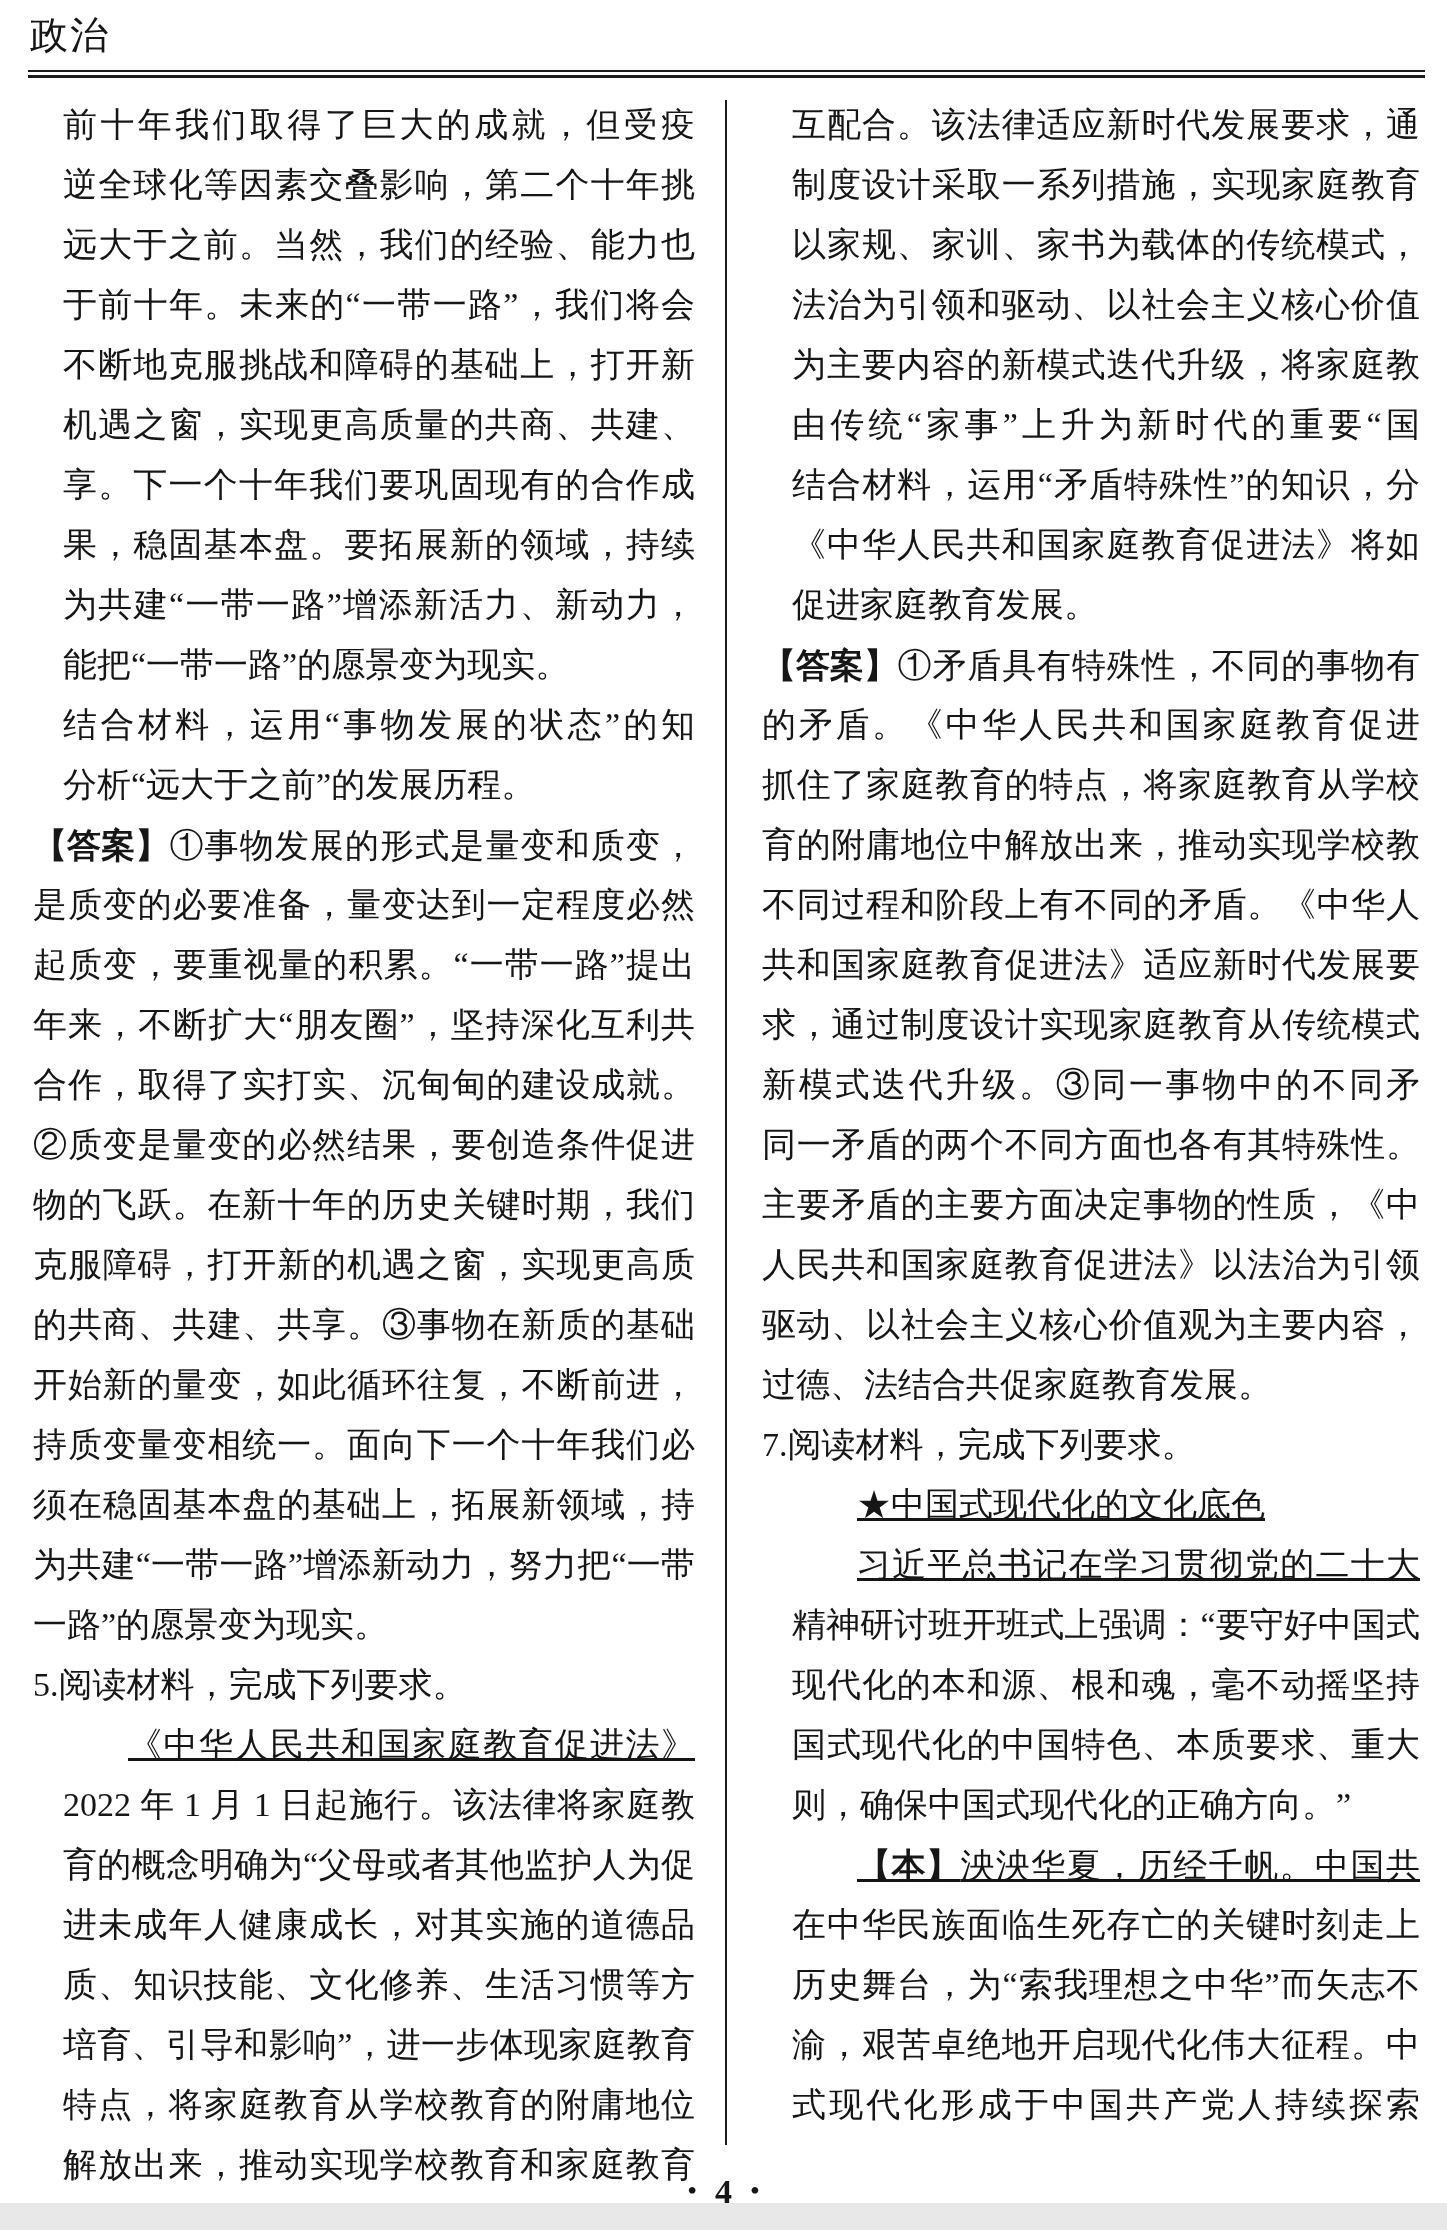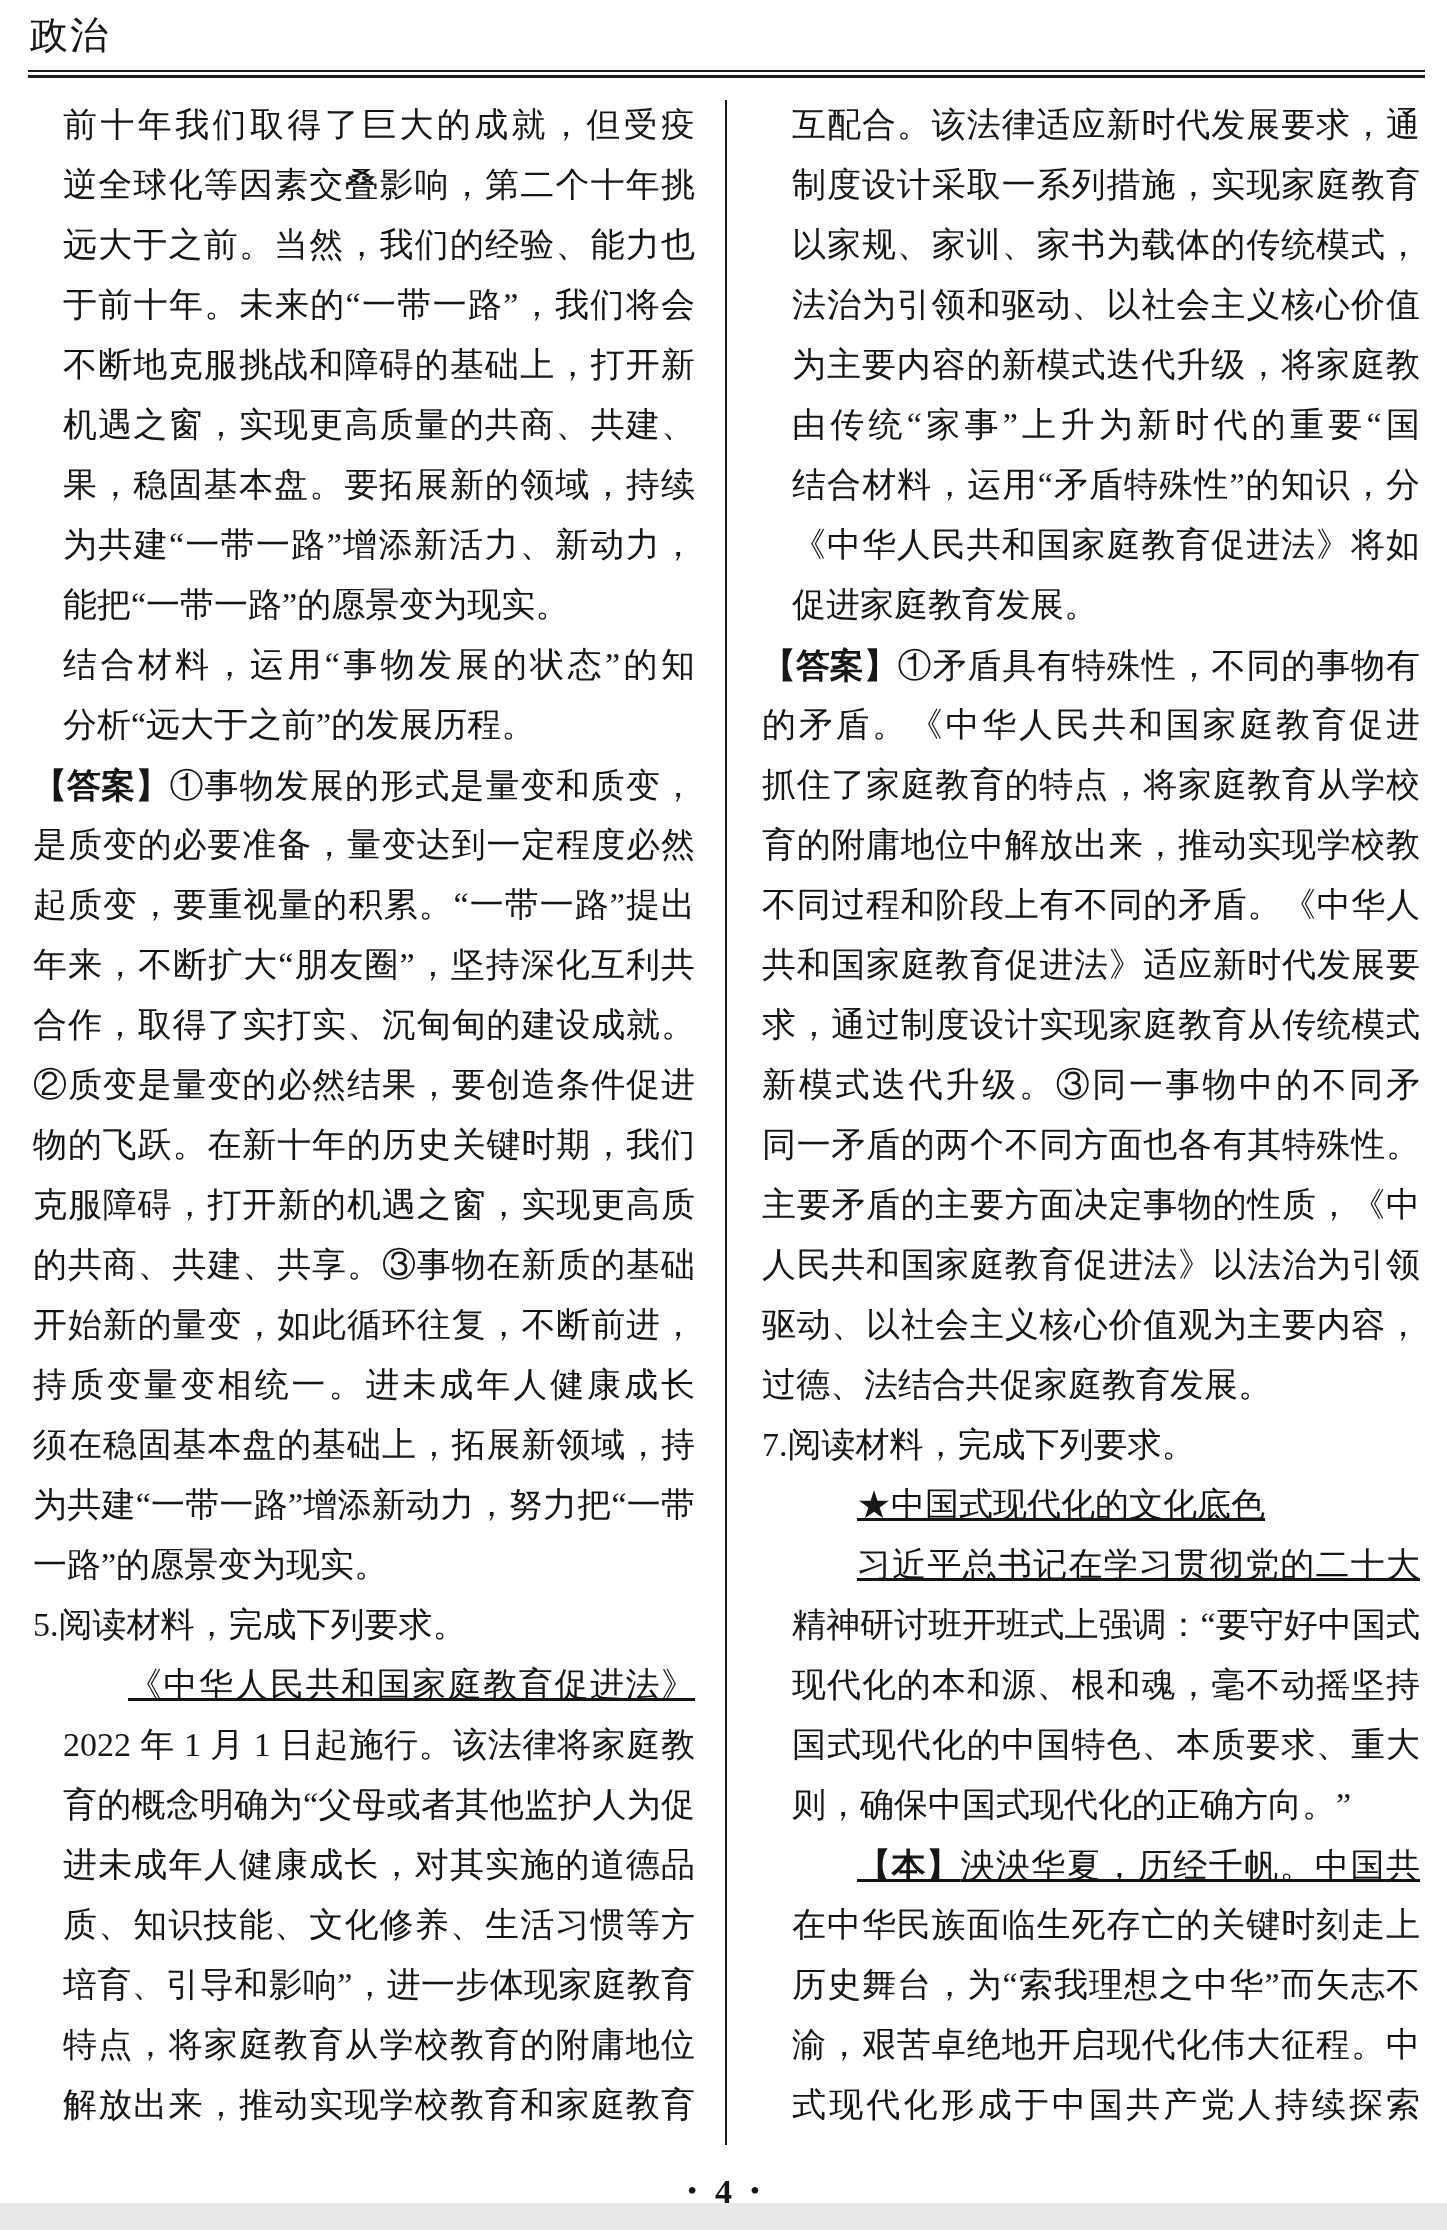--- a/index.html
+++ b/index.html
@@ -86,36 +86,37 @@
   </header>
 
   <main>
     <div class="column column-left" id="col-left">
         <div class="line i1">前十年我们取得了巨大的成就，但受疫情、</div>
         <div class="line i1">逆全球化等因素交叠影响，第二个十年挑战</div>
         <div class="line i1">远大于之前。当然，我们的经验、能力也大</div>
         <div class="line i1">于前十年。未来的“一带一路”，我们将会在</div>
         <div class="line i1">不断地克服挑战和障碍的基础上，打开新的</div>
         <div class="line i1">机遇之窗，实现更高质量的共商、共建、共</div>
+        <div class="line i1">享。下一个十年我们要巩固现有的合作成</div>
         <div class="line i1">果，稳固基本盘。要拓展新的领域，持续地</div>
         <div class="line i1">为共建“一带一路”增添新活力、新动力，才</div>
         <div class="line i1 end">能把“一带一路”的愿景变为现实。</div>
         <div class="line i1">结合材料，运用“事物发展的状态”的知识，</div>
         <div class="line i1 end">分析“远大于之前”的发展历程。</div>
         <div class="line i0"><span class="tag">【答案】</span>①事物发展的形式是量变和质变，量变</div>
         <div class="line i0">是质变的必要准备，量变达到一定程度必然引</div>
         <div class="line i0">起质变，要重视量的积累。“一带一路”提出十</div>
         <div class="line i0">年来，不断扩大“朋友圈”，坚持深化互利共赢</div>
         <div class="line i0">合作，取得了实打实、沉甸甸的建设成就。</div>
         <div class="line i0">②质变是量变的必然结果，要创造条件促进事</div>
         <div class="line i0">物的飞跃。在新十年的历史关键时期，我们应</div>
         <div class="line i0">克服障碍，打开新的机遇之窗，实现更高质量</div>
         <div class="line i0">的共商、共建、共享。③事物在新质的基础上</div>
         <div class="line i0">开始新的量变，如此循环往复，不断前进，要坚</div>
-        <div class="line i0">持质变量变相统一。进未成年人健康成长</div>
+        <div class="line i0">持质变量变相统一。面向下一个十年我们必</div>
         <div class="line i0">须在稳固基本盘的基础上，拓展新领域，持续</div>
         <div class="line i0">为共建“一带一路”增添新动力，努力把“一带</div>
         <div class="line i0 end">一路”的愿景变为现实。</div>
         <div class="line i0 end">5.阅读材料，完成下列要求。</div>
         <div class="line i2">《中华人民共和国家庭教育促进法》于</div>
         <div class="line i1">2022 年 1 月 1 日起施行。该法律将家庭教</div>
         <div class="line i1">育的概念明确为“父母或者其他监护人为促</div>
         <div class="line i1">进未成年人健康成长，对其实施的道德品</div>
         <div class="line i1">质、知识技能、文化修养、生活习惯等方面的</div>
         <div class="line i1">培育、引导和影响”，进一步体现家庭教育的</div>

